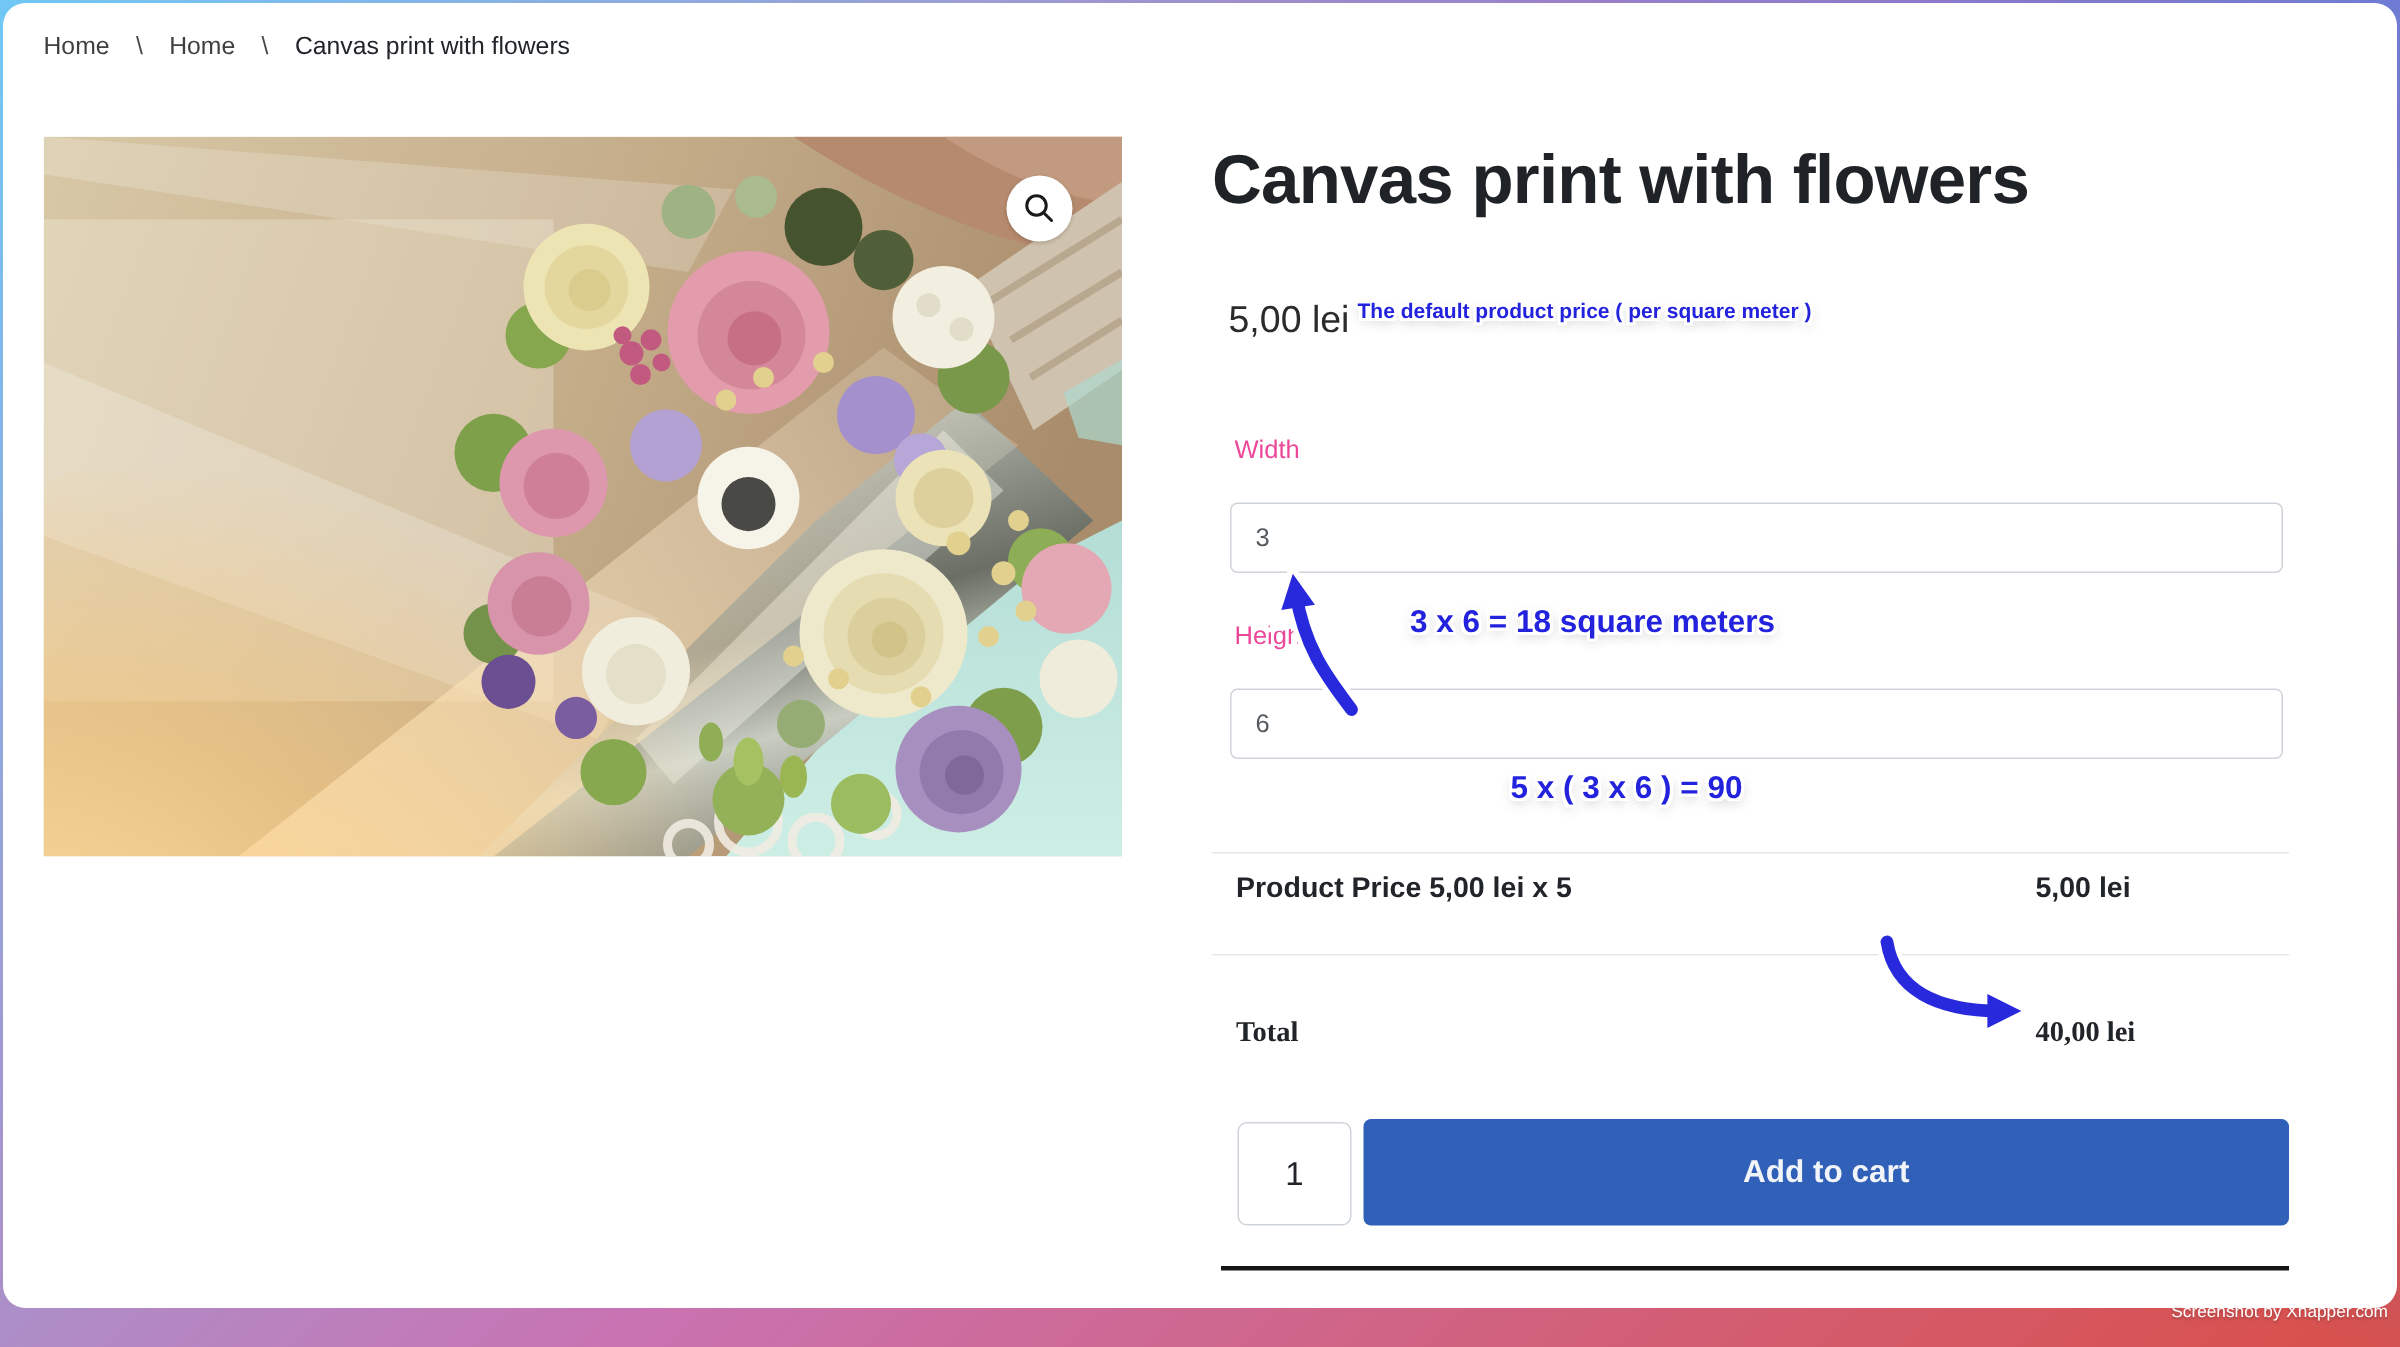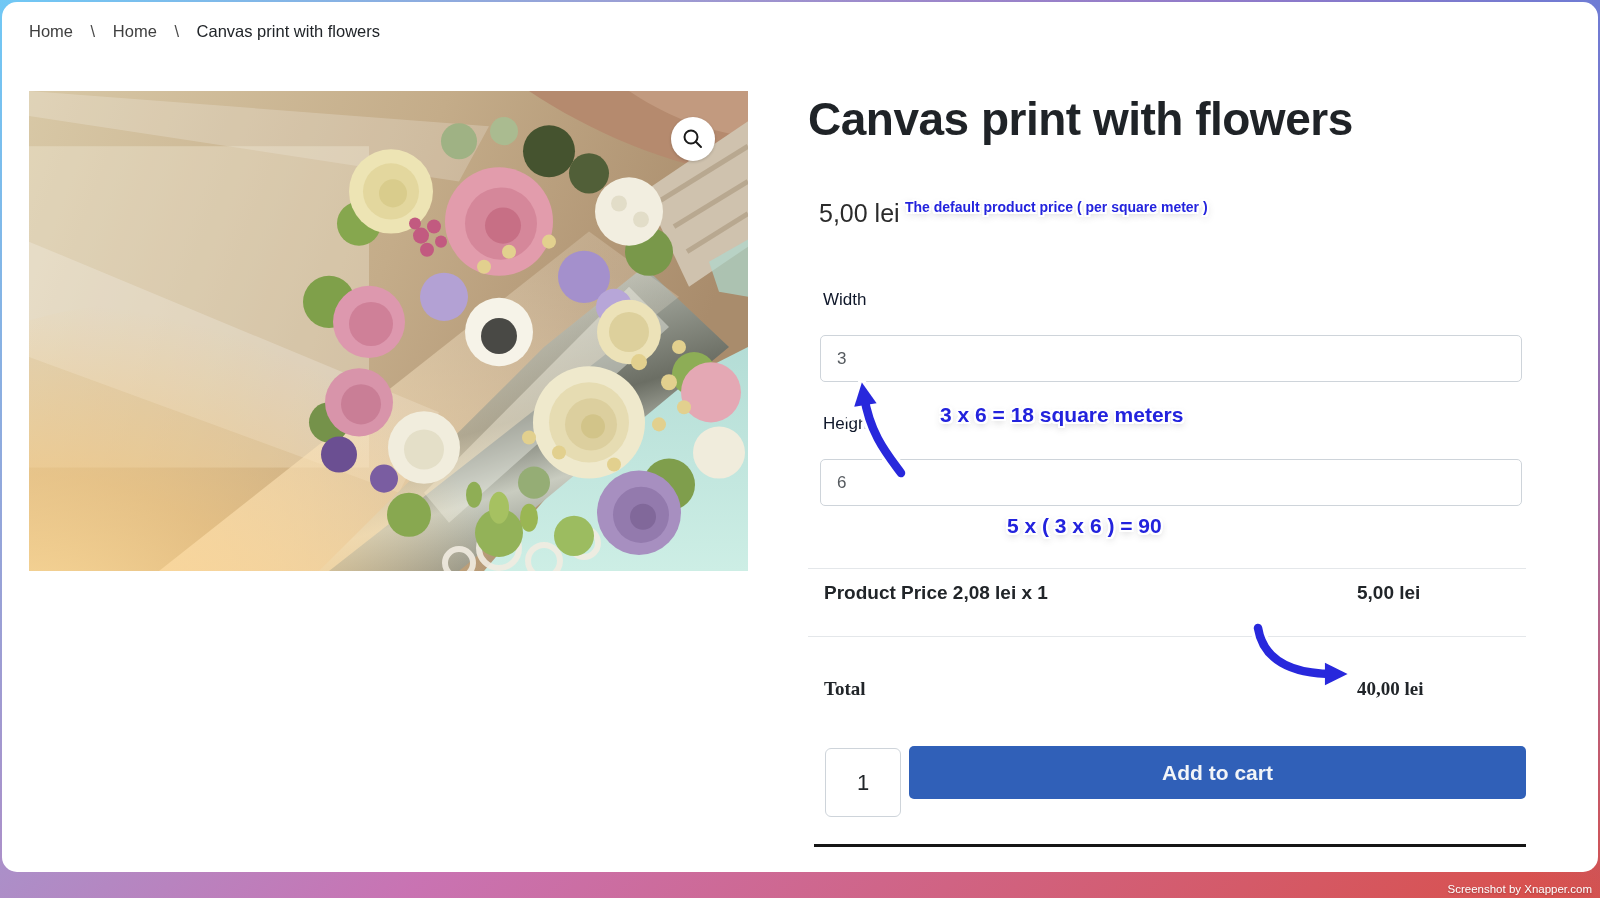--- a/index.html
+++ b/index.html
@@ -43,21 +43,21 @@
     position:absolute; color:#2323dd; font-weight:bold; white-space:nowrap;
     text-shadow:-2px -2px 0 #fff, 0 -2px 0 #fff, 2px -2px 0 #fff,
                 -2px 0 0 #fff, 2px 0 0 #fff,
                 -2px 2px 0 #fff, 0 2px 0 #fff, 2px 2px 0 #fff,
                 0 3px 7px rgba(60,60,60,0.35);
   }
   .ann-price { left:903px; top:197px; font-size:14px; }
   .ann-area  { left:938px; top:401px; font-size:21px; }
   .ann-total { left:1005px; top:512px; font-size:21px; }
 
-  .field-label { left:821px; font-size:17px; color:#0f172a; }
+  .field-label { left:821px; font-size:17px; color:#ec4899; }
   .lbl-width { top:288px; }
   .lbl-height { top:412px; }
   .dim-input {
     position:absolute; left:818px; width:702px; height:47px;
     border:1px solid #ced4da; border-radius:5px; background:#fff;
     font-family:"Liberation Sans",sans-serif; font-size:17px; color:#555a5f;
     padding:0 16px; outline:none;
   }
   .inp-width { top:333px; }
   .inp-height { top:457px; }
@@ -71,31 +71,31 @@
   .row-1 { top:580px; }
   .row-2 { top:676px;font-family:Liberation Serif, serif; }
 
   .qty-input {
     position:absolute; left:823px; top:746px; width:76px; height:69px;
     border:1px solid #ced4da; border-radius:6px; background:#fff;
     text-align:center; font-family:"Liberation Sans",sans-serif;
     font-size:22px; color:#212529; outline:none;
   }
   .cart-btn {
-    position:absolute; left:907px; top:744px; width:617px; height:53px;
+    position:absolute; left:907px; top:744px; width:617px; height:71px;
     background:#3060b8; border:none; border-radius:5px; cursor:pointer;
     color:#f2f5f8; font-family:"Liberation Sans",sans-serif;
     font-size:21px; font-weight:bold;
   }
   .thick-line { left:812px; top:842px; width:712px; height:3px; background:#161616; }
 
   .arrow-layer { position:absolute; left:0; top:0; width:1600px; height:898px; pointer-events:none; }
 
   .watermark {
-    position:absolute; right:8px; bottom:3px; color:#ffffff; font-size:11.5px;
+    position:absolute; right:8px; bottom:17px; color:#ffffff; font-size:11.5px;
     text-shadow:0 1px 2px rgba(0,0,0,0.25);
   }
 </style>
 </head>
 <body>
 
 <div class="card">
 
   <nav class="abs breadcrumb">
     <a>Home</a>
@@ -260,21 +260,21 @@
   <input class="dim-input inp-width" type="text" value="3" style="">
 
   <div class="ann ann-area">3 x 6 = 18 square meters</div>
 
   <label class="abs field-label lbl-height">Height</label>
   <input class="dim-input inp-height" type="text" value="6" style="">
 
   <div class="ann ann-total">5 x ( 3 x 6 ) = 90</div>
 
   <div class="abs divider div-1"></div>
-  <div class="abs sum-label row-1">Product Price 2,08 lei x 1</div>
+  <div class="abs sum-label row-1">Product Price 5,00 lei x 5</div>
   <div class="abs sum-value row-1">5,00 lei</div>
 
   <div class="abs divider div-2"></div>
   <div class="abs sum-label row-2">Total</div>
   <div class="abs sum-value row-2">40,00 lei</div>
 
   <input class="qty-input" type="text" value="1" style="">
   <button class="cart-btn">Add to cart</button>
 
   <div class="abs thick-line"></div>

